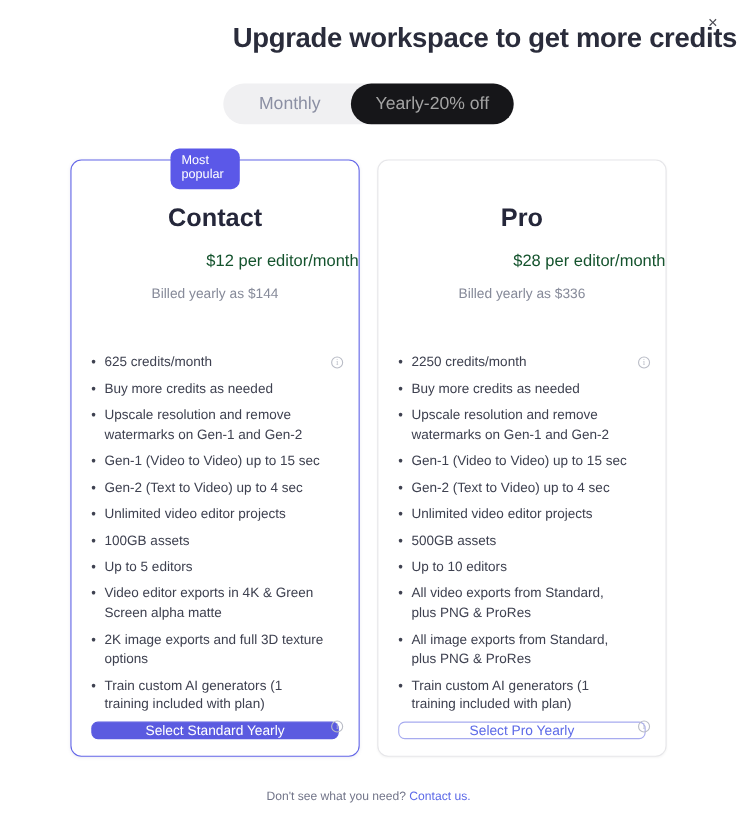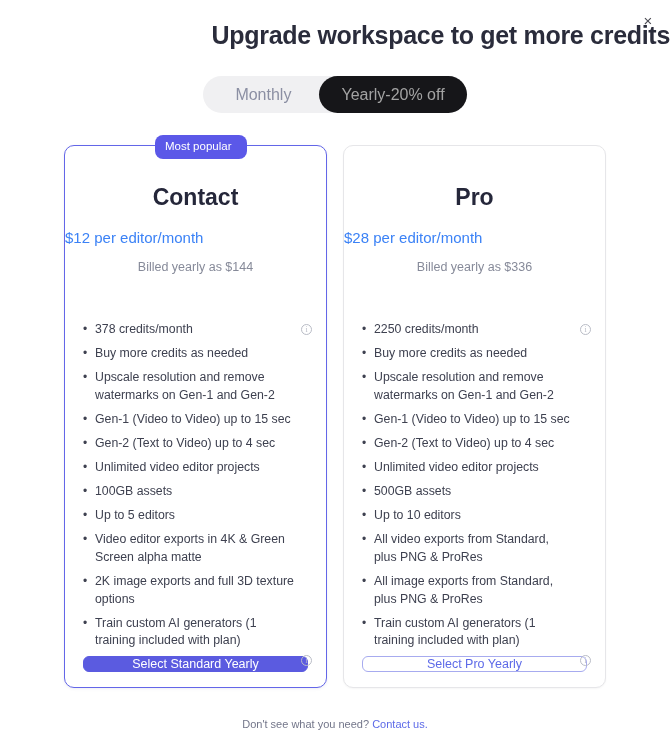--- a/index.html
+++ b/index.html
@@ -99,34 +99,34 @@
   .badge {
     position: absolute;
     top: -11px; left: 90px;
     background: #5b58e8;
     color: #ffffff;
     font-size: 11.5px;
     line-height: 13px;
     font-weight: 500;
     border-radius: 8px;
     padding: 5px 10px 6px 10px;
-    width: 92px;
+    width: 63px;
   }
 
   .plan-name {
     text-align: center;
     font-size: 23px;
     font-weight: bold;
     color: #25273a;
     margin-top: 38px;
   }
   .plan-price {
-    text-align: left;
+    text-align: right;
     font-size: 15px;
-    color: #3b82f6;
+    color: #14532d;
     margin-top: 18px;
   }
   .plan-billed {
     text-align: center;
     font-size: 12.5px;
     color: #868a99;
     margin-top: 14px;
   }
 
   .features {
@@ -221,21 +221,21 @@
   <div class="cards">
 
     <div class="card highlight">
       <div class="badge">Most popular</div>
       <div class="plan-name">Contact</div>
       <div class="plan-price">$12 per editor/month</div>
       <div class="plan-billed">Billed yearly as $144</div>
       <ul class="features">
         <li class="feature">
             <span class="bullet">•</span>
-            <span class="feature-text">378 credits/month</span>
+            <span class="feature-text">625 credits/month</span>
             <span class="info-icon">i</span>
           </li>
         <li class="feature">
             <span class="bullet">•</span>
             <span class="feature-text">Buy more credits as needed</span>
           </li>
         <li class="feature">
             <span class="bullet">•</span>
             <span class="feature-text">Upscale resolution and remove watermarks on Gen-1 and Gen-2</span>
           </li>

